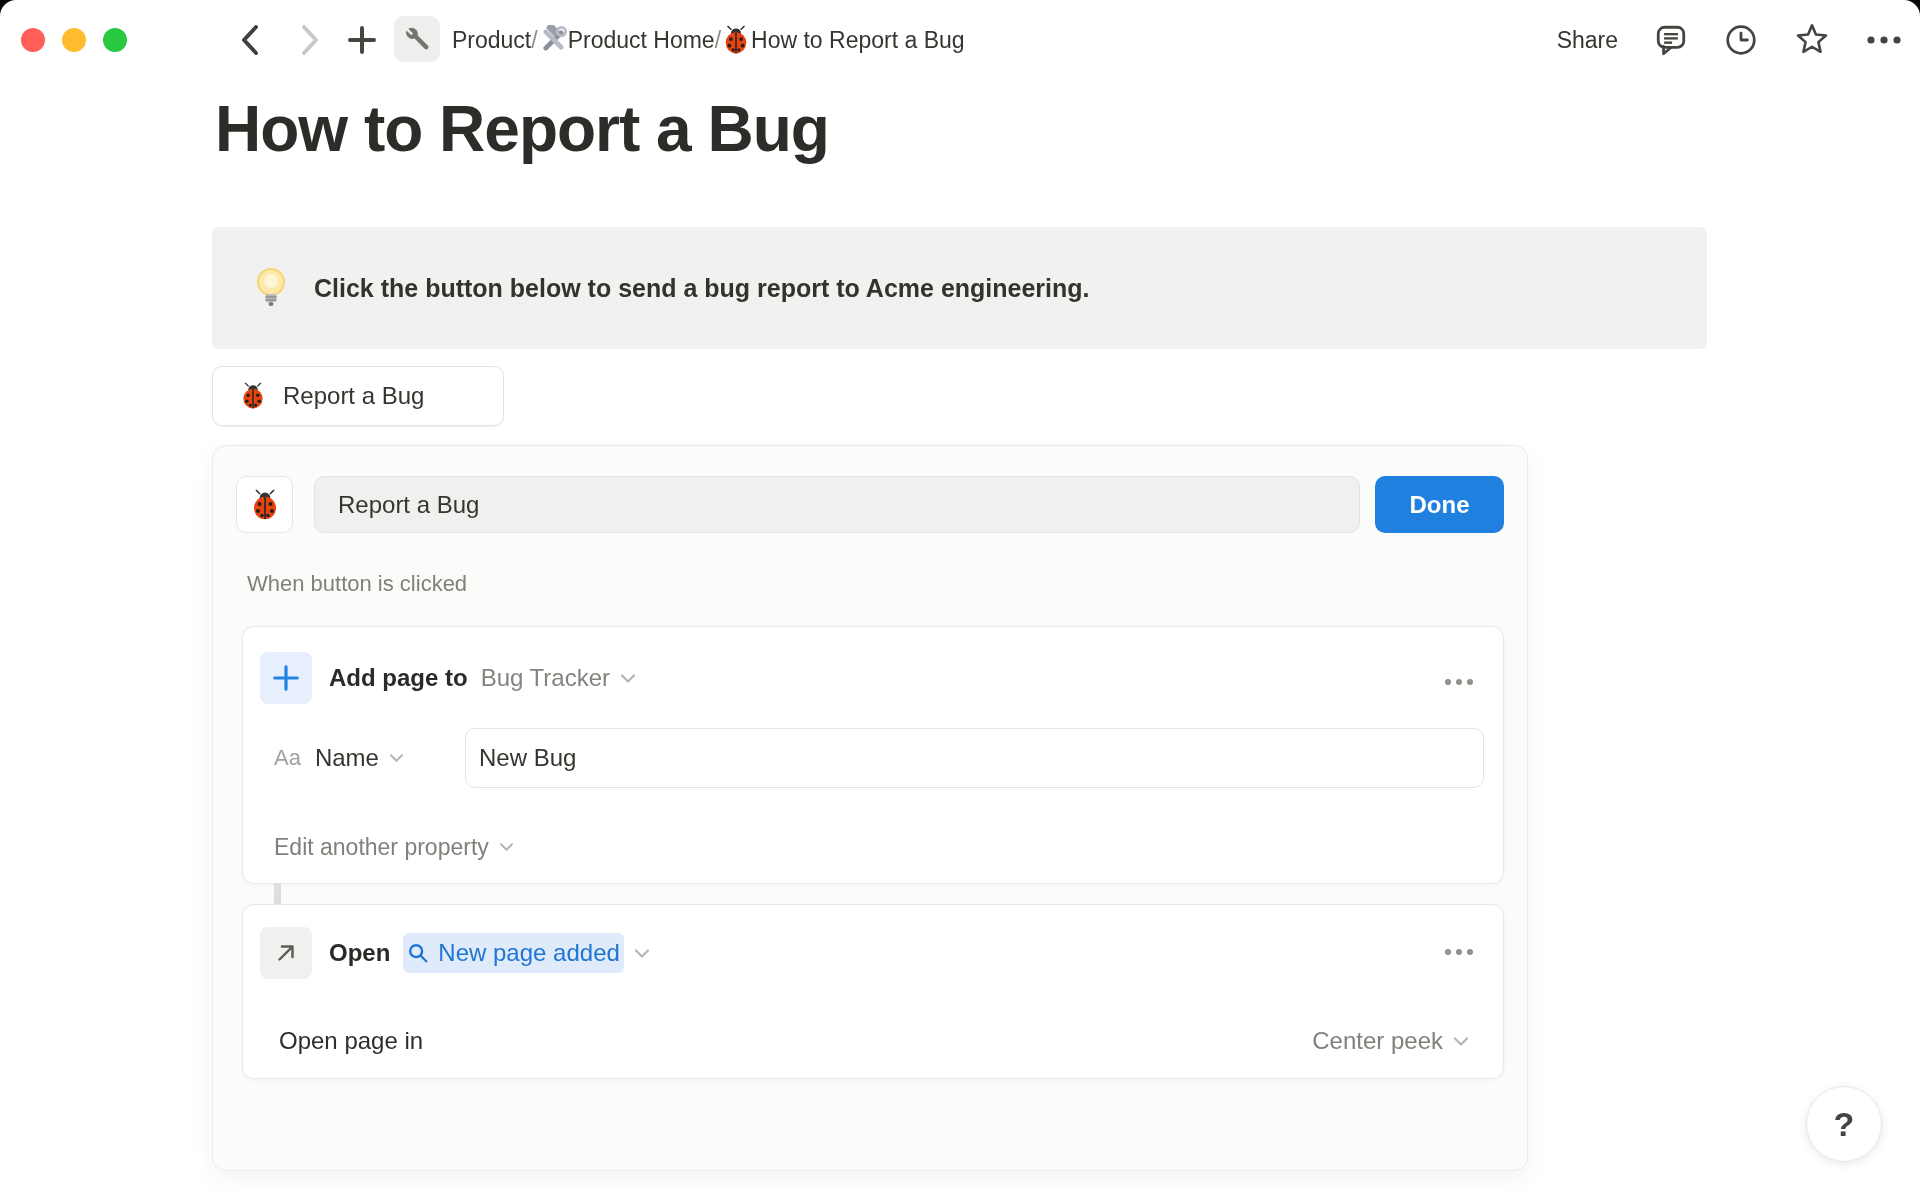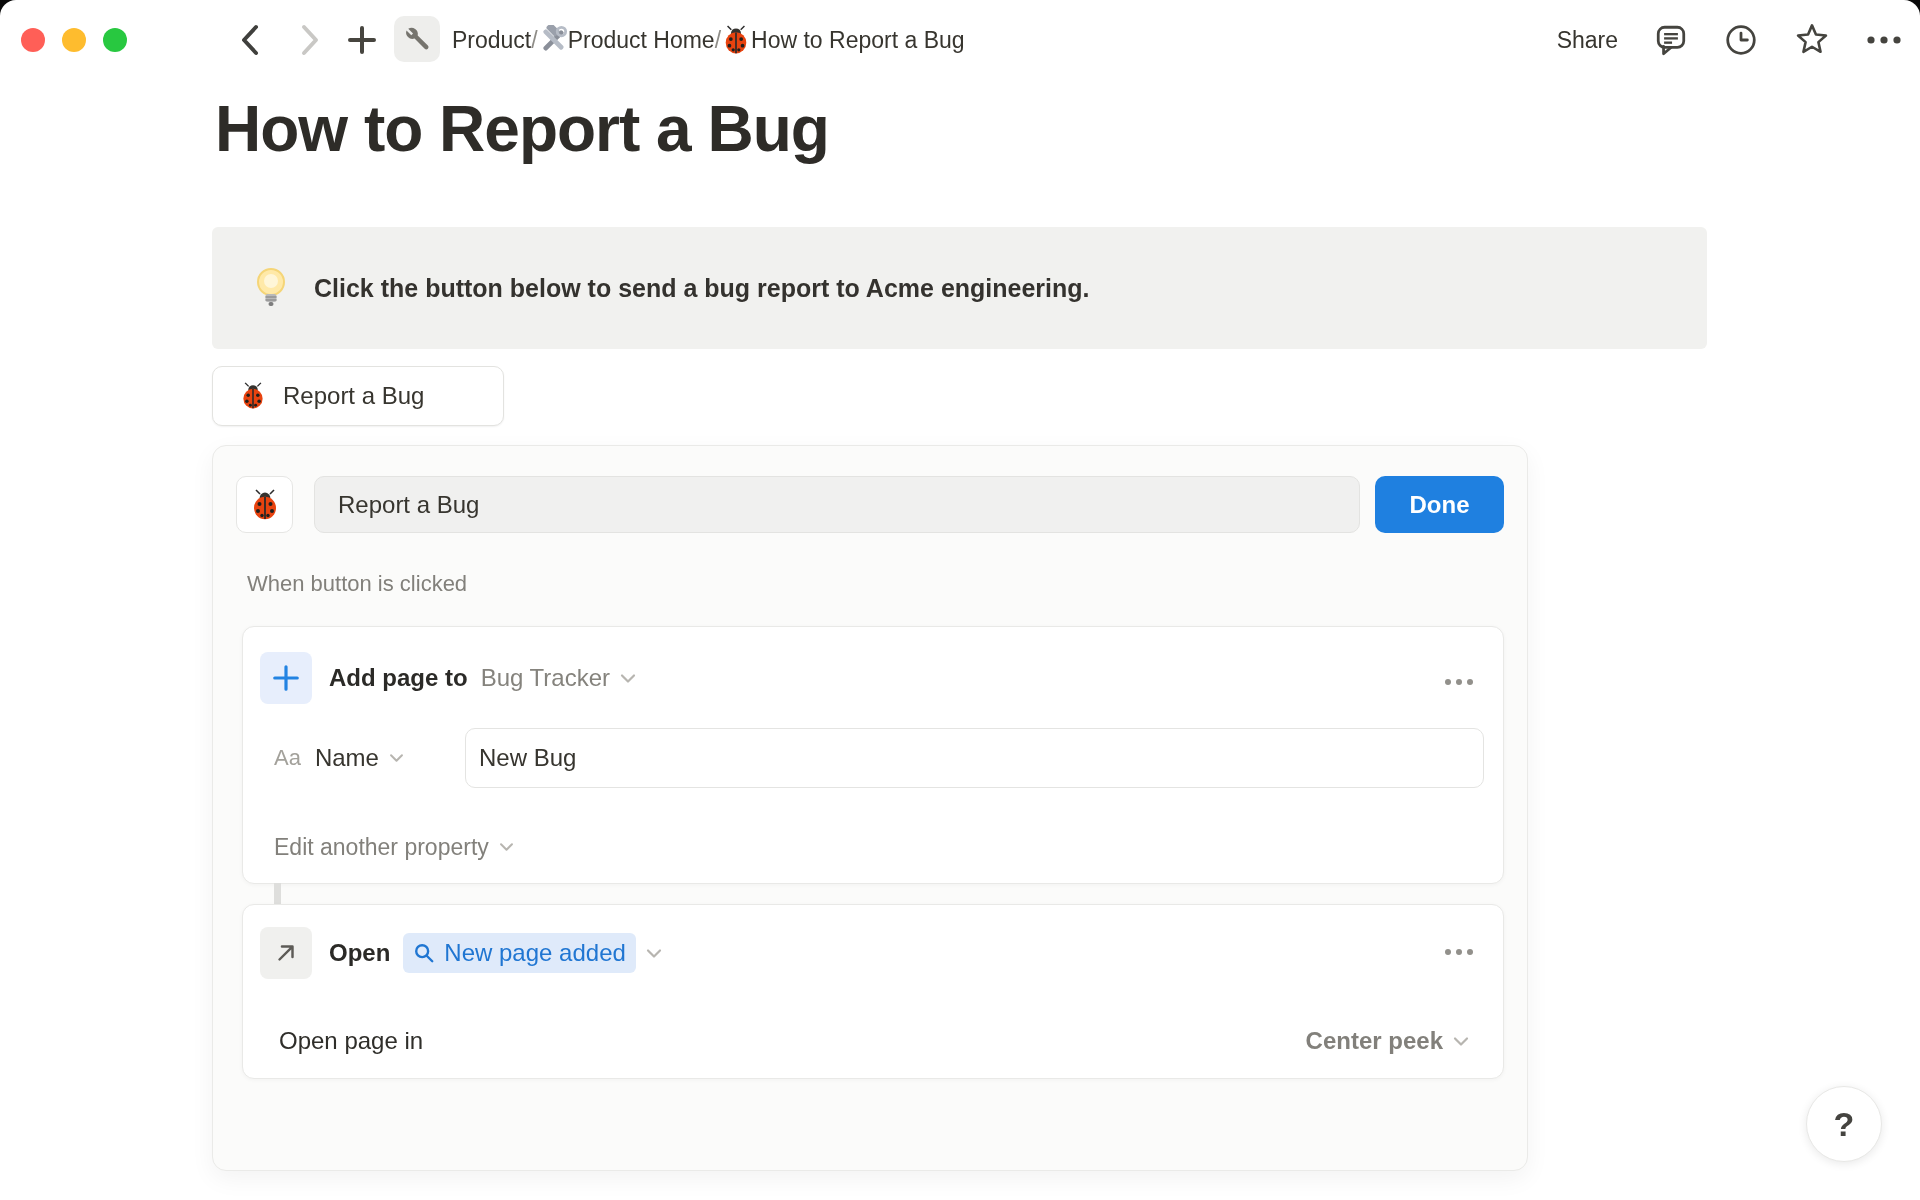--- a/index.html
+++ b/index.html
@@ -79,42 +79,42 @@
                align-items:center; }
   .step-icon { width:52px; height:52px; border-radius:8px; display:flex; align-items:center;
                justify-content:center; flex:none; }
   .step-icon.blue { background:#e7eefc; }
   .step-icon.gray { background:#f0f0ee; }
   .step-action { margin-left:17px; font-size:24px; font-weight:600; color:#2b2a27; }
   .step-target { margin-left:13px; font-size:24px; color:#85837d; cursor:pointer; }
   .chev { margin-left:10px; display:flex; align-items:center; }
 
   .pill { margin-left:13px; height:40px; background:#dfeafa; border-radius:6px; display:flex;
-          align-items:center; gap:9px; padding:0 10px; cursor:pointer; }
+          align-items:center; gap:9px; padding:0 4px; cursor:pointer; }
   .pill .pill-label { font-size:24px; font-weight:500; color:#2076d2; }
 
   .more { position:absolute; right:30px; top:52px; display:flex; gap:5px; cursor:pointer;
           background:none; border:none; }
   .more i { width:6px; height:6px; border-radius:50%; background:#92908b; }
 
   .prop-row { position:absolute; left:31px; top:101px; height:60px; display:flex;
               align-items:center; }
   .prop-type { font-size:22px; color:#a3a19b; }
   .prop-name { margin-left:14px; font-size:24px; color:#37352f; cursor:pointer; }
   .prop-input { position:absolute; left:222px; top:101px; width:1019px; height:60px;
                 background:#fff; border:1px solid #e4e4e2; border-radius:10px;
                 padding:0 13px; font-size:24px; color:#37352f; outline:none; font-family:inherit; }
   .edit-prop { position:absolute; left:31px; top:198px; height:44px; display:flex;
                align-items:center; font-size:23px; color:#82807b; cursor:pointer;
                background:none; border:none; font-family:inherit; }
 
   .open-row { position:absolute; left:36px; right:34px; top:112px; height:48px;
               display:flex; align-items:center; justify-content:space-between; }
   .open-in-label { font-size:24px; font-weight:500; color:#2f2e2a; }
-  .open-in-value { display:flex; align-items:center; font-size:24px; color:#82807b; cursor:pointer;font-weight:bold; }
+  .open-in-value { display:flex; align-items:center; font-size:24px; color:#82807b; cursor:pointer; }
 
   .add-step { position:absolute; left:46px; top:661px; height:46px; display:flex;
               align-items:center; gap:25px; background:none; border:none; cursor:pointer;
               font-family:inherit; font-size:24px; color:#82807b; }
 
   .help-btn { position:absolute; left:1806px; top:1086px; width:76px; height:76px;
               border-radius:50%; background:#fff; border:1px solid #e8e8e6;
               box-shadow:0 2px 10px rgba(0,0,0,.09); font-size:34px; font-weight:600;
               color:#454440; cursor:pointer; }
   svg { display:block; }

